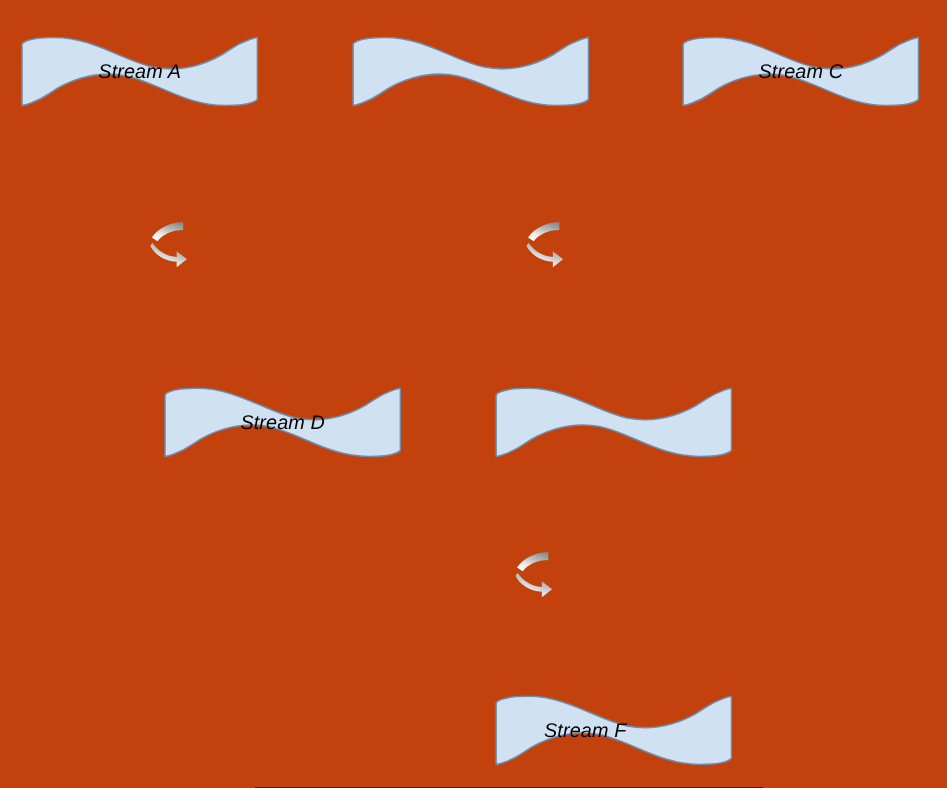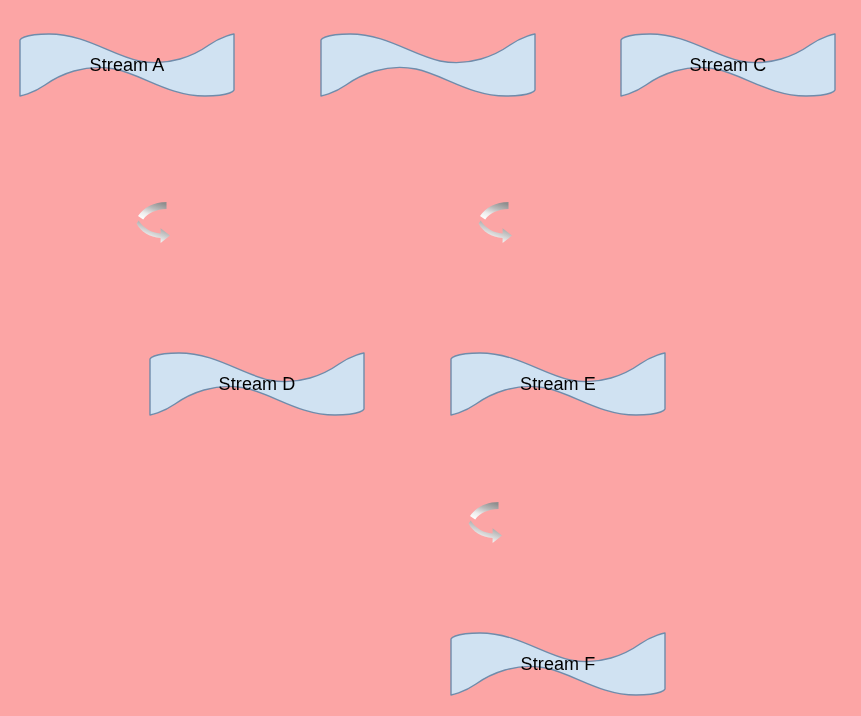--- a/index.html
+++ b/index.html
@@ -41,21 +41,21 @@
     line-height: 1;
   }
   .hitbox {
     position: absolute;
     background: transparent;
   }
 </style>
 </head>
 <body style="background: rgb(0, 0, 0);">
 
-<div id="canvas" style="background: #fca5a5;">
+<div id="canvas" style="background: #c2410c; font-style: italic;">
 
   <svg class="layer" viewBox="0 0 861 716" xmlns="http://www.w3.org/2000/svg">
     <defs>
       <linearGradient id="arrowGrad" x1="0.75" y1="0" x2="0.18" y2="1">
         <stop offset="0%" stop-color="#8e8e8e"></stop>
         <stop offset="35%" stop-color="#b8b8b8"></stop>
         <stop offset="70%" stop-color="#ededed"></stop>
         <stop offset="100%" stop-color="#ffffff"></stop>
       </linearGradient>
 
@@ -105,22 +105,21 @@
     <g>
       <use id="arrow-1" href="#rotateArrow" x="136" y="198" width="36" height="50"></use>
       <use id="arrow-2" href="#rotateArrow" x="478" y="198" width="36" height="50"></use>
       <use id="arrow-3" href="#rotateArrow" x="468" y="498" width="36" height="50"></use>
     </g>
   </svg>
 
   <div class="stream-label" id="label-stream-a" style="left: 19px; top: 33px; width: 216px; height: 64px; color: rgb(0, 0, 0);">Stream A</div>
   <div class="stream-label" id="label-stream-c" style="left: 620px; top: 33px; width: 216px; height: 64px; color: rgb(0, 0, 0);">Stream C</div>
   <div class="stream-label" id="label-stream-d" style="left: 149px; top: 352px; width: 216px; height: 64px; color: rgb(0, 0, 0);">Stream D</div>
-  <div class="stream-label" id="label-stream-e" style="left: 450px; top: 352px; width: 216px; height: 64px; color: rgb(0, 0, 0);">Stream E</div>
-  <div class="stream-label" id="label-stream-f" style="left: 450px; top: 632px; width: 216px; height: 64px; color: rgb(0, 0, 0);">Stream F</div>
+  <div class="stream-label" id="label-stream-f" style="left: 424px; top: 632px; width: 216px; height: 64px; color: rgb(0, 0, 0);">Stream F</div>
 
   <div class="hitbox" style="left:19px; top:33px; width:216px; height:64px;"></div>
   <div class="hitbox" style="left:320px; top:33px; width:216px; height:64px;"></div>
   <div class="hitbox" style="left:620px; top:33px; width:216px; height:64px;"></div>
   <div class="hitbox" style="left:149px; top:352px; width:216px; height:64px;"></div>
   <div class="hitbox" style="left:450px; top:352px; width:216px; height:64px;"></div>
   <div class="hitbox" style="left:450px; top:632px; width:216px; height:64px;"></div>
 
 </div>
 

